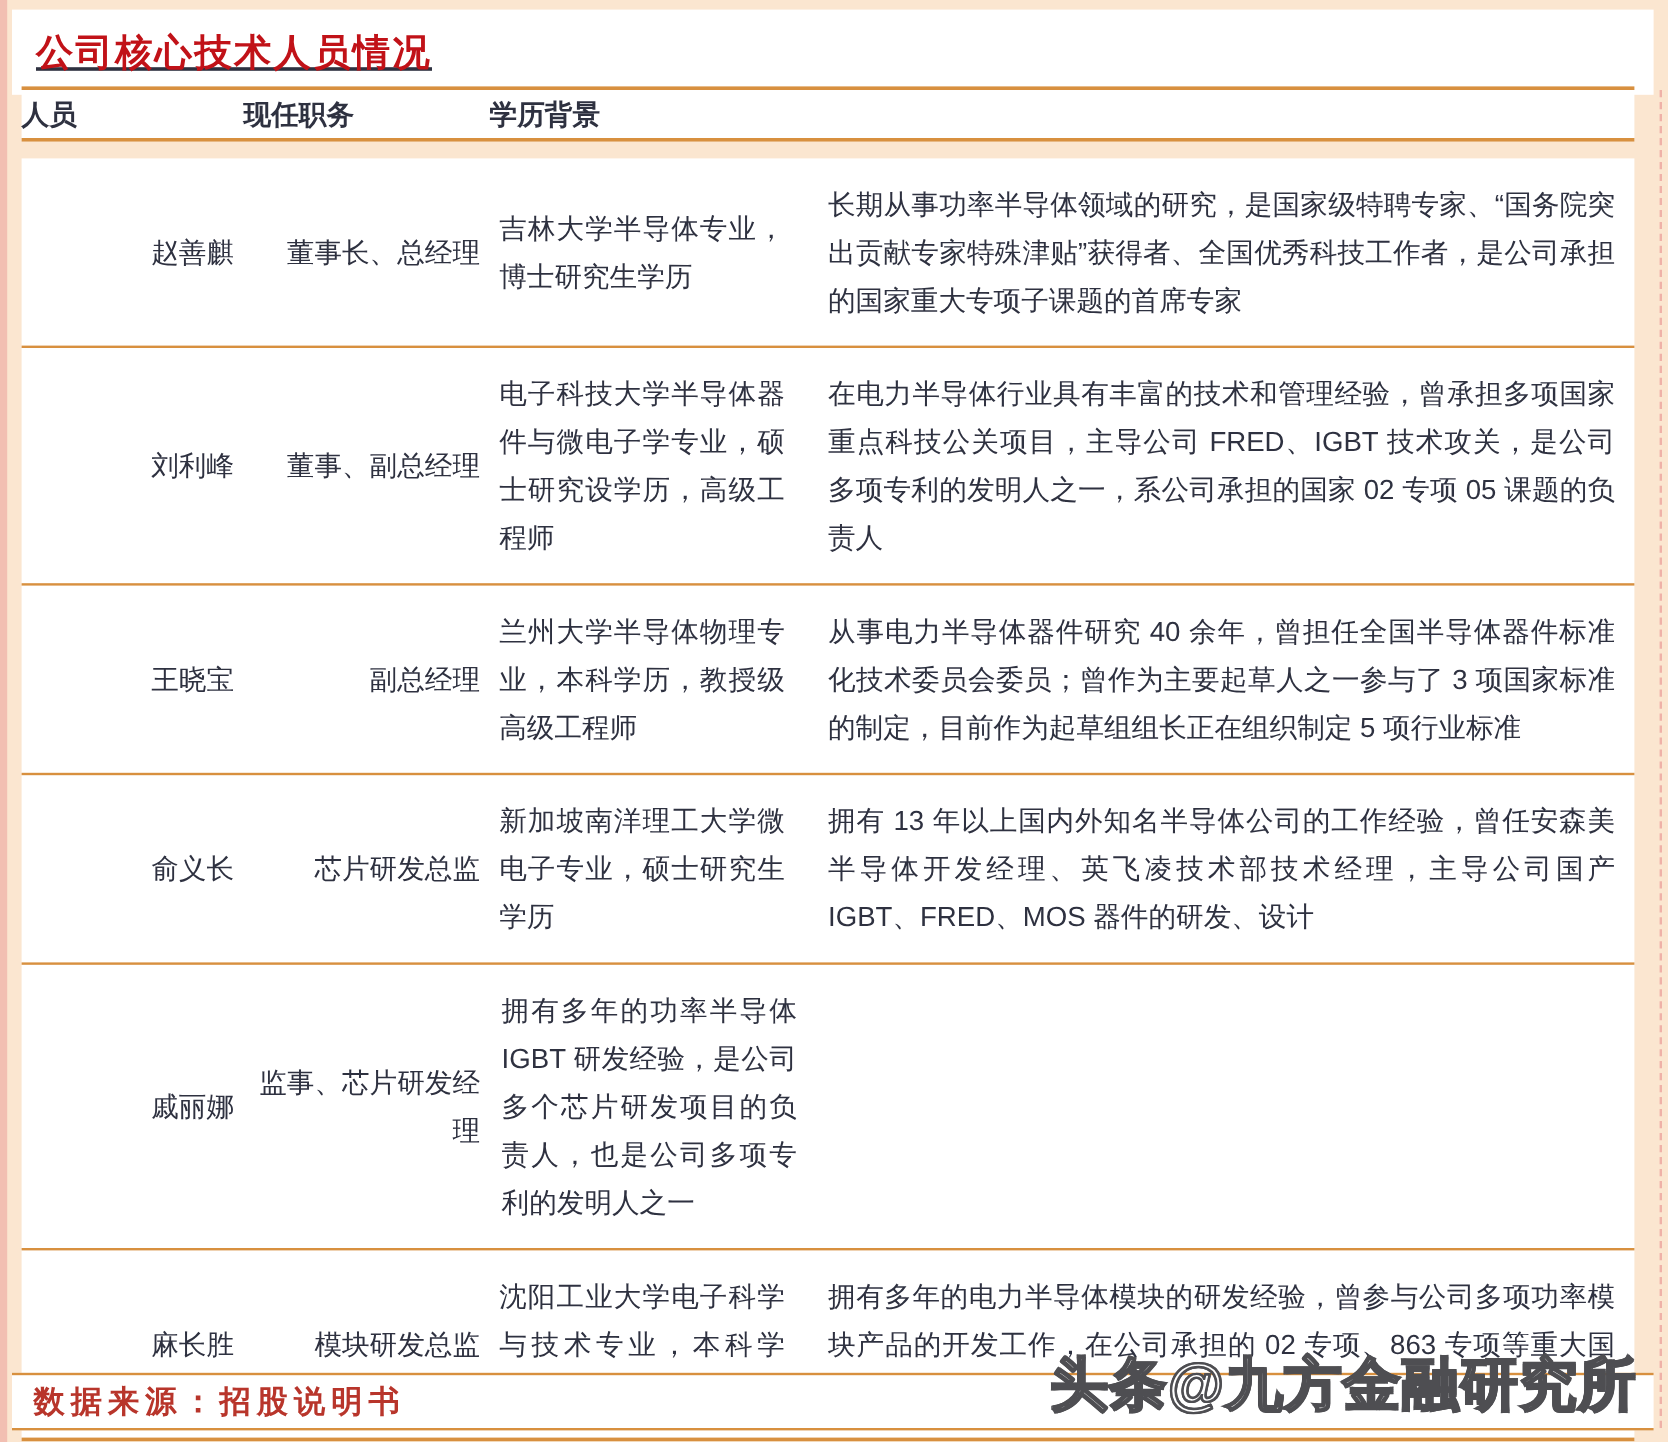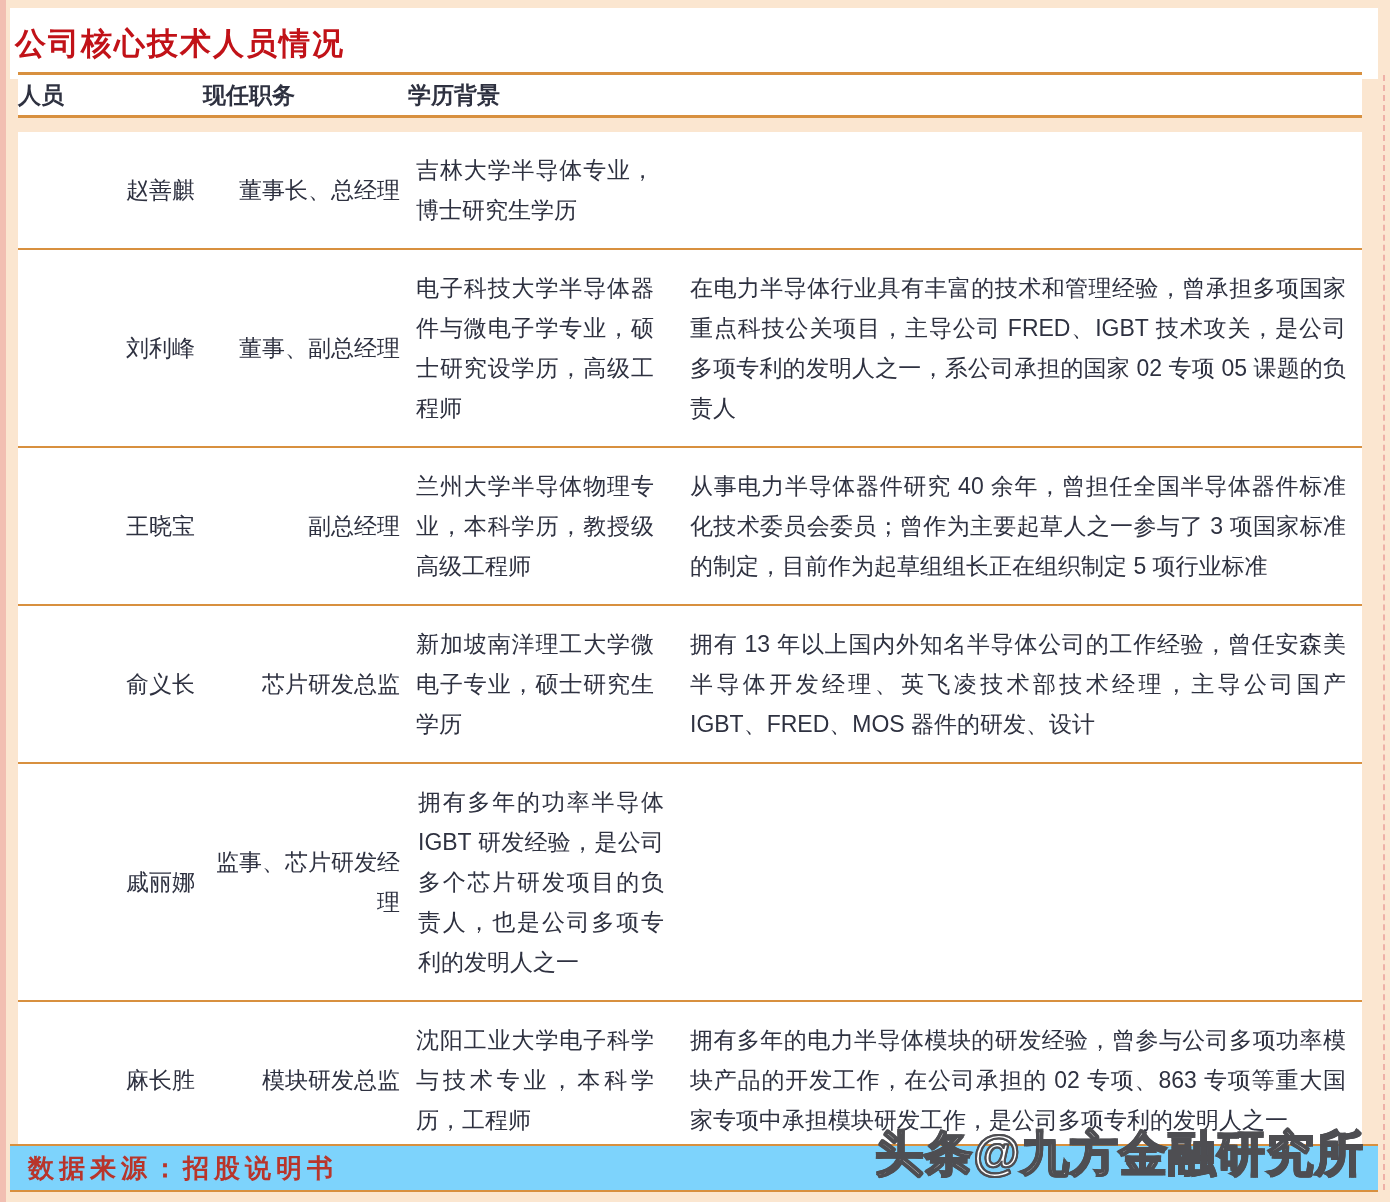--- a/index.html
+++ b/index.html
@@ -24,21 +24,22 @@
     background:var(--pink);
   }
   .right-dash{
     position:absolute;right:5px;top:75px;bottom:12px;width:0;
     border-right:2px dashed #efb1a8;
   }
   .title-bar{
     position:absolute;left:10px;right:12px;top:8px;height:71px;
     background:#ffffff;
     display:flex;align-items:center;
-    padding-left:5px;
+    padding-left:20px;
+    text-decoration:underline;
   }
   .title{
     color:var(--title-red);
     font-size:31px;font-weight:bold;letter-spacing:2px;
   }
   .table-area{
     position:absolute;left:18px;right:28px;top:72px;
   }
   .grid-row{
     display:grid;
@@ -80,21 +81,21 @@
   .cell-edu{
     padding:0 26px 0 8px;
     text-align:justify;
   }
   .cell-ach{
     padding:0 16px 0 10px;
     text-align:justify;
   }
   .source-bar{
     position:absolute;left:10px;right:12px;bottom:10px;height:48px;
-    background:#7dd3fc;
+    background:#ffffff;
     border-top:2px solid var(--accent);
     border-bottom:2px solid var(--accent);
     display:flex;align-items:center;
     padding-left:18px;
   }
   .source-text{
     color:var(--source-red);
     font-size:26px;
     font-weight:bold;
     letter-spacing:5px;
@@ -125,20 +126,21 @@
     <div class="hcell">人员</div>
     <div class="hcell">现任职务</div>
     <div class="hcell">学历背景</div>
   </div>
   <div class="gap"></div>
   <div class="tbody">
   <div class="grid-row row">
     <div class="cell cell-name">赵善麒</div>
     <div class="cell cell-pos">董事长、总经理</div>
     <div class="cell cell-edu">吉林大学半导体专业，博士研究生学历</div>
+    <div class="cell cell-ach">长期从事功率半导体领域的研究，是国家级特聘专家、“国务院突出贡献专家特殊津贴”获得者、全国优秀科技工作者，是公司承担的国家重大专项子课题的首席专家</div>
   </div>
 
   <div class="grid-row row">
     <div class="cell cell-name">刘利峰</div>
     <div class="cell cell-pos">董事、副总经理</div>
     <div class="cell cell-edu">电子科技大学半导体器件与微电子学专业，硕士研究设学历，高级工程师</div>
     <div class="cell cell-ach">在电力半导体行业具有丰富的技术和管理经验，曾承担多项国家重点科技公关项目，主导公司 FRED、IGBT 技术攻关，是公司多项专利的发明人之一，系公司承担的国家 02 专项 05 课题的负责人</div>
   </div>
 
   <div class="grid-row row">

